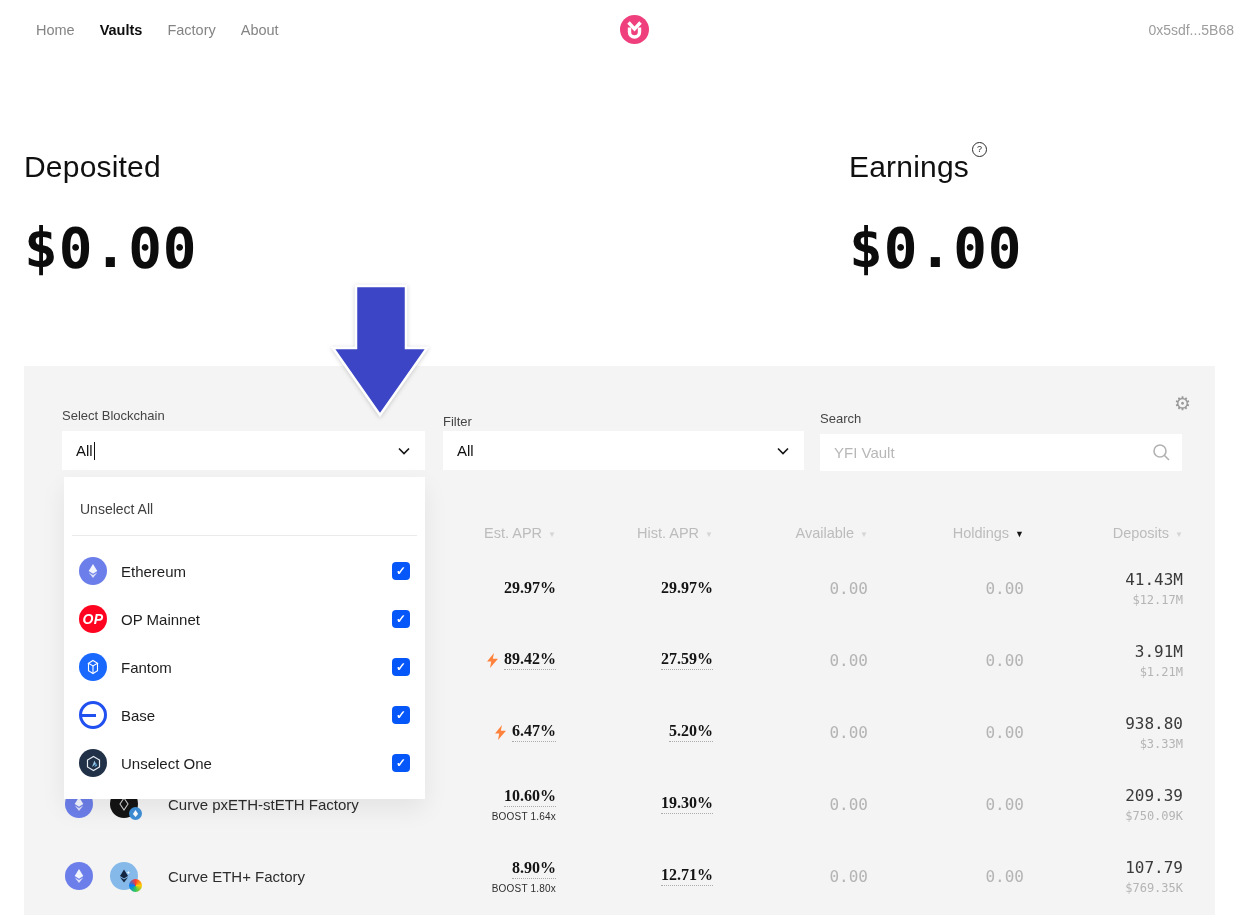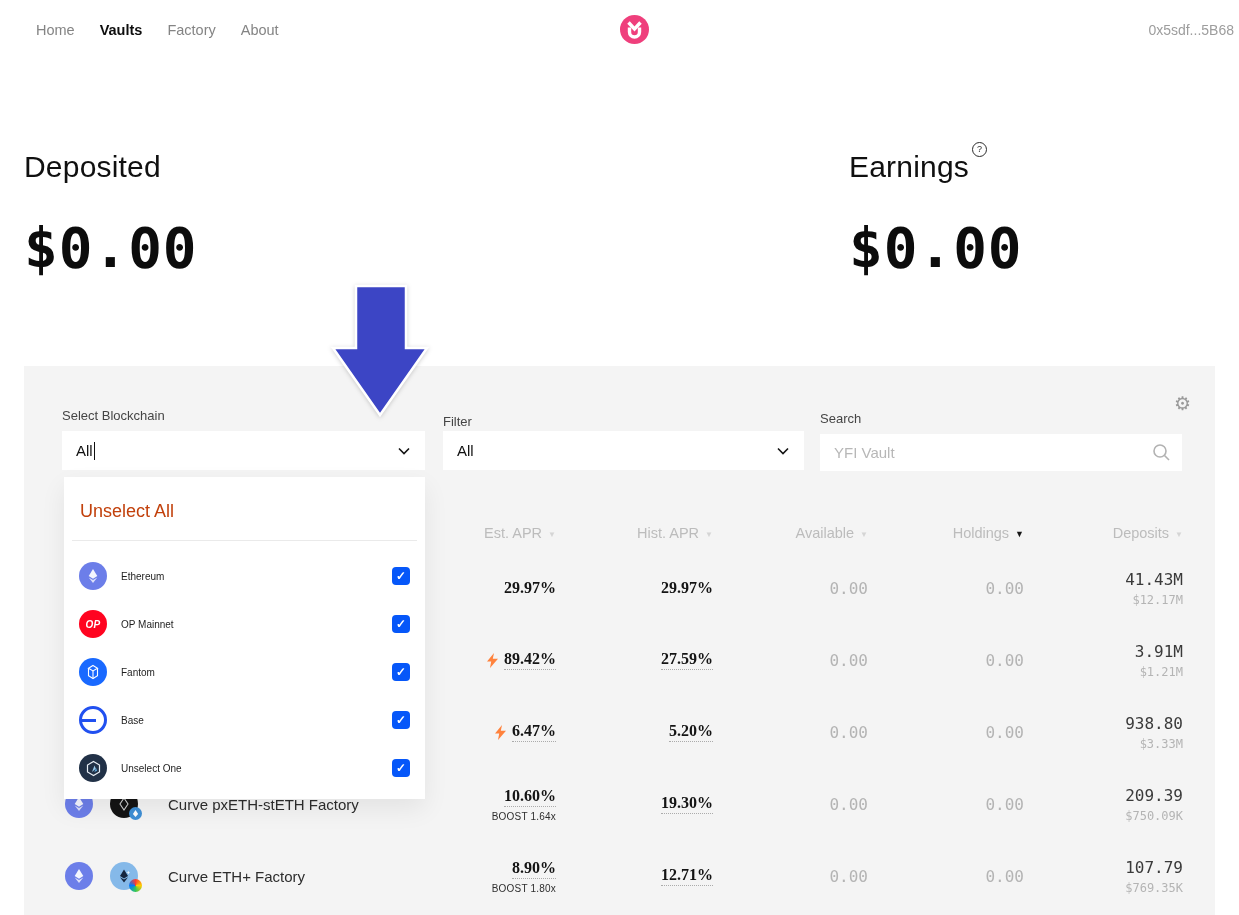--- a/index.html
+++ b/index.html
@@ -39,33 +39,33 @@
   .search-wrap { position:absolute; height:37px; background:#fff; }
   .search-input { width:100%; height:100%; border:none; outline:none; background:transparent;
     font-family:"Liberation Sans", sans-serif; font-size:15px; color:#111; padding:0 40px 0 14px; }
   .search-input::placeholder { color:#b7b7b7; }
   .search-icon { position:absolute; right:11px; top:9px; }
   .gear { position:absolute; left:1150px; top:26px; font-size:19px; color:#9a9a9a; cursor:pointer; }
 
   
   .dropdown { position:absolute; left:40px; top:111px; width:361px; height:322px; background:#fff;
     box-shadow:0 10px 24px rgba(0,0,0,.07); z-index:5; }
-  .unselect { padding:24px 0 0 16px; font-size:18px; color:#c2410c; cursor:pointer; }
+  .unselect { padding:24px 0 0 16px; font-size:14px; color:#404040; cursor:pointer; }
   .dd-divider { margin:18px 8px 0 8px; height:1px; background:#eaeaea; }
   .dd-item { position:relative; height:48px; display:flex; align-items:center; padding-left:15px; cursor:pointer; }
   .dd-items { margin-top:11px; }
   .coin { width:28px; height:28px; border-radius:50%; display:flex; align-items:center; justify-content:center; flex:0 0 28px; }
   .dd-item .coin { margin-right:14px; }
-  .dd-label { font-size:10px; color:#1e1e1e; }
+  .dd-label { font-size:15px; color:#1e1e1e; }
   .checkbox { position:absolute; right:15px; width:18px; height:18px; background:#0657f9; border-radius:4px;
     color:#fff; font-size:12px; font-weight:bold; text-align:center; line-height:18px; cursor:pointer; }
 
   .c-eth { background:#6c7ee9; }
   .c-op { background:#ff0420; }
-  .c-op span { color:#fff; font-size:10px; font-weight:bold; font-style:italic; letter-spacing:.3px; }
+  .c-op span { color:#fff; font-size:14px; font-weight:bold; font-style:italic; letter-spacing:.3px; }
   .c-fantom { background:#1969ff; }
   .c-base { background:#fff; border:3px solid #2150f0; position:relative; }
   .c-base .base-line { position:absolute; left:-1px; top:9.5px; width:15px; height:3px; background:#2150f0; }
   .c-arb { background:#213147; }
 
   
   .table { position:absolute; left:0; top:0; width:1191px; }
   .thead { position:absolute; top:153px; left:0; width:1191px; display:grid;
     grid-template-columns:375px 157px 157px 155px 156px 159px 32px; align-items:center; height:28px; }
   .th { text-align:right; font-size:14.5px; color:#bcbcbc; cursor:pointer; }

